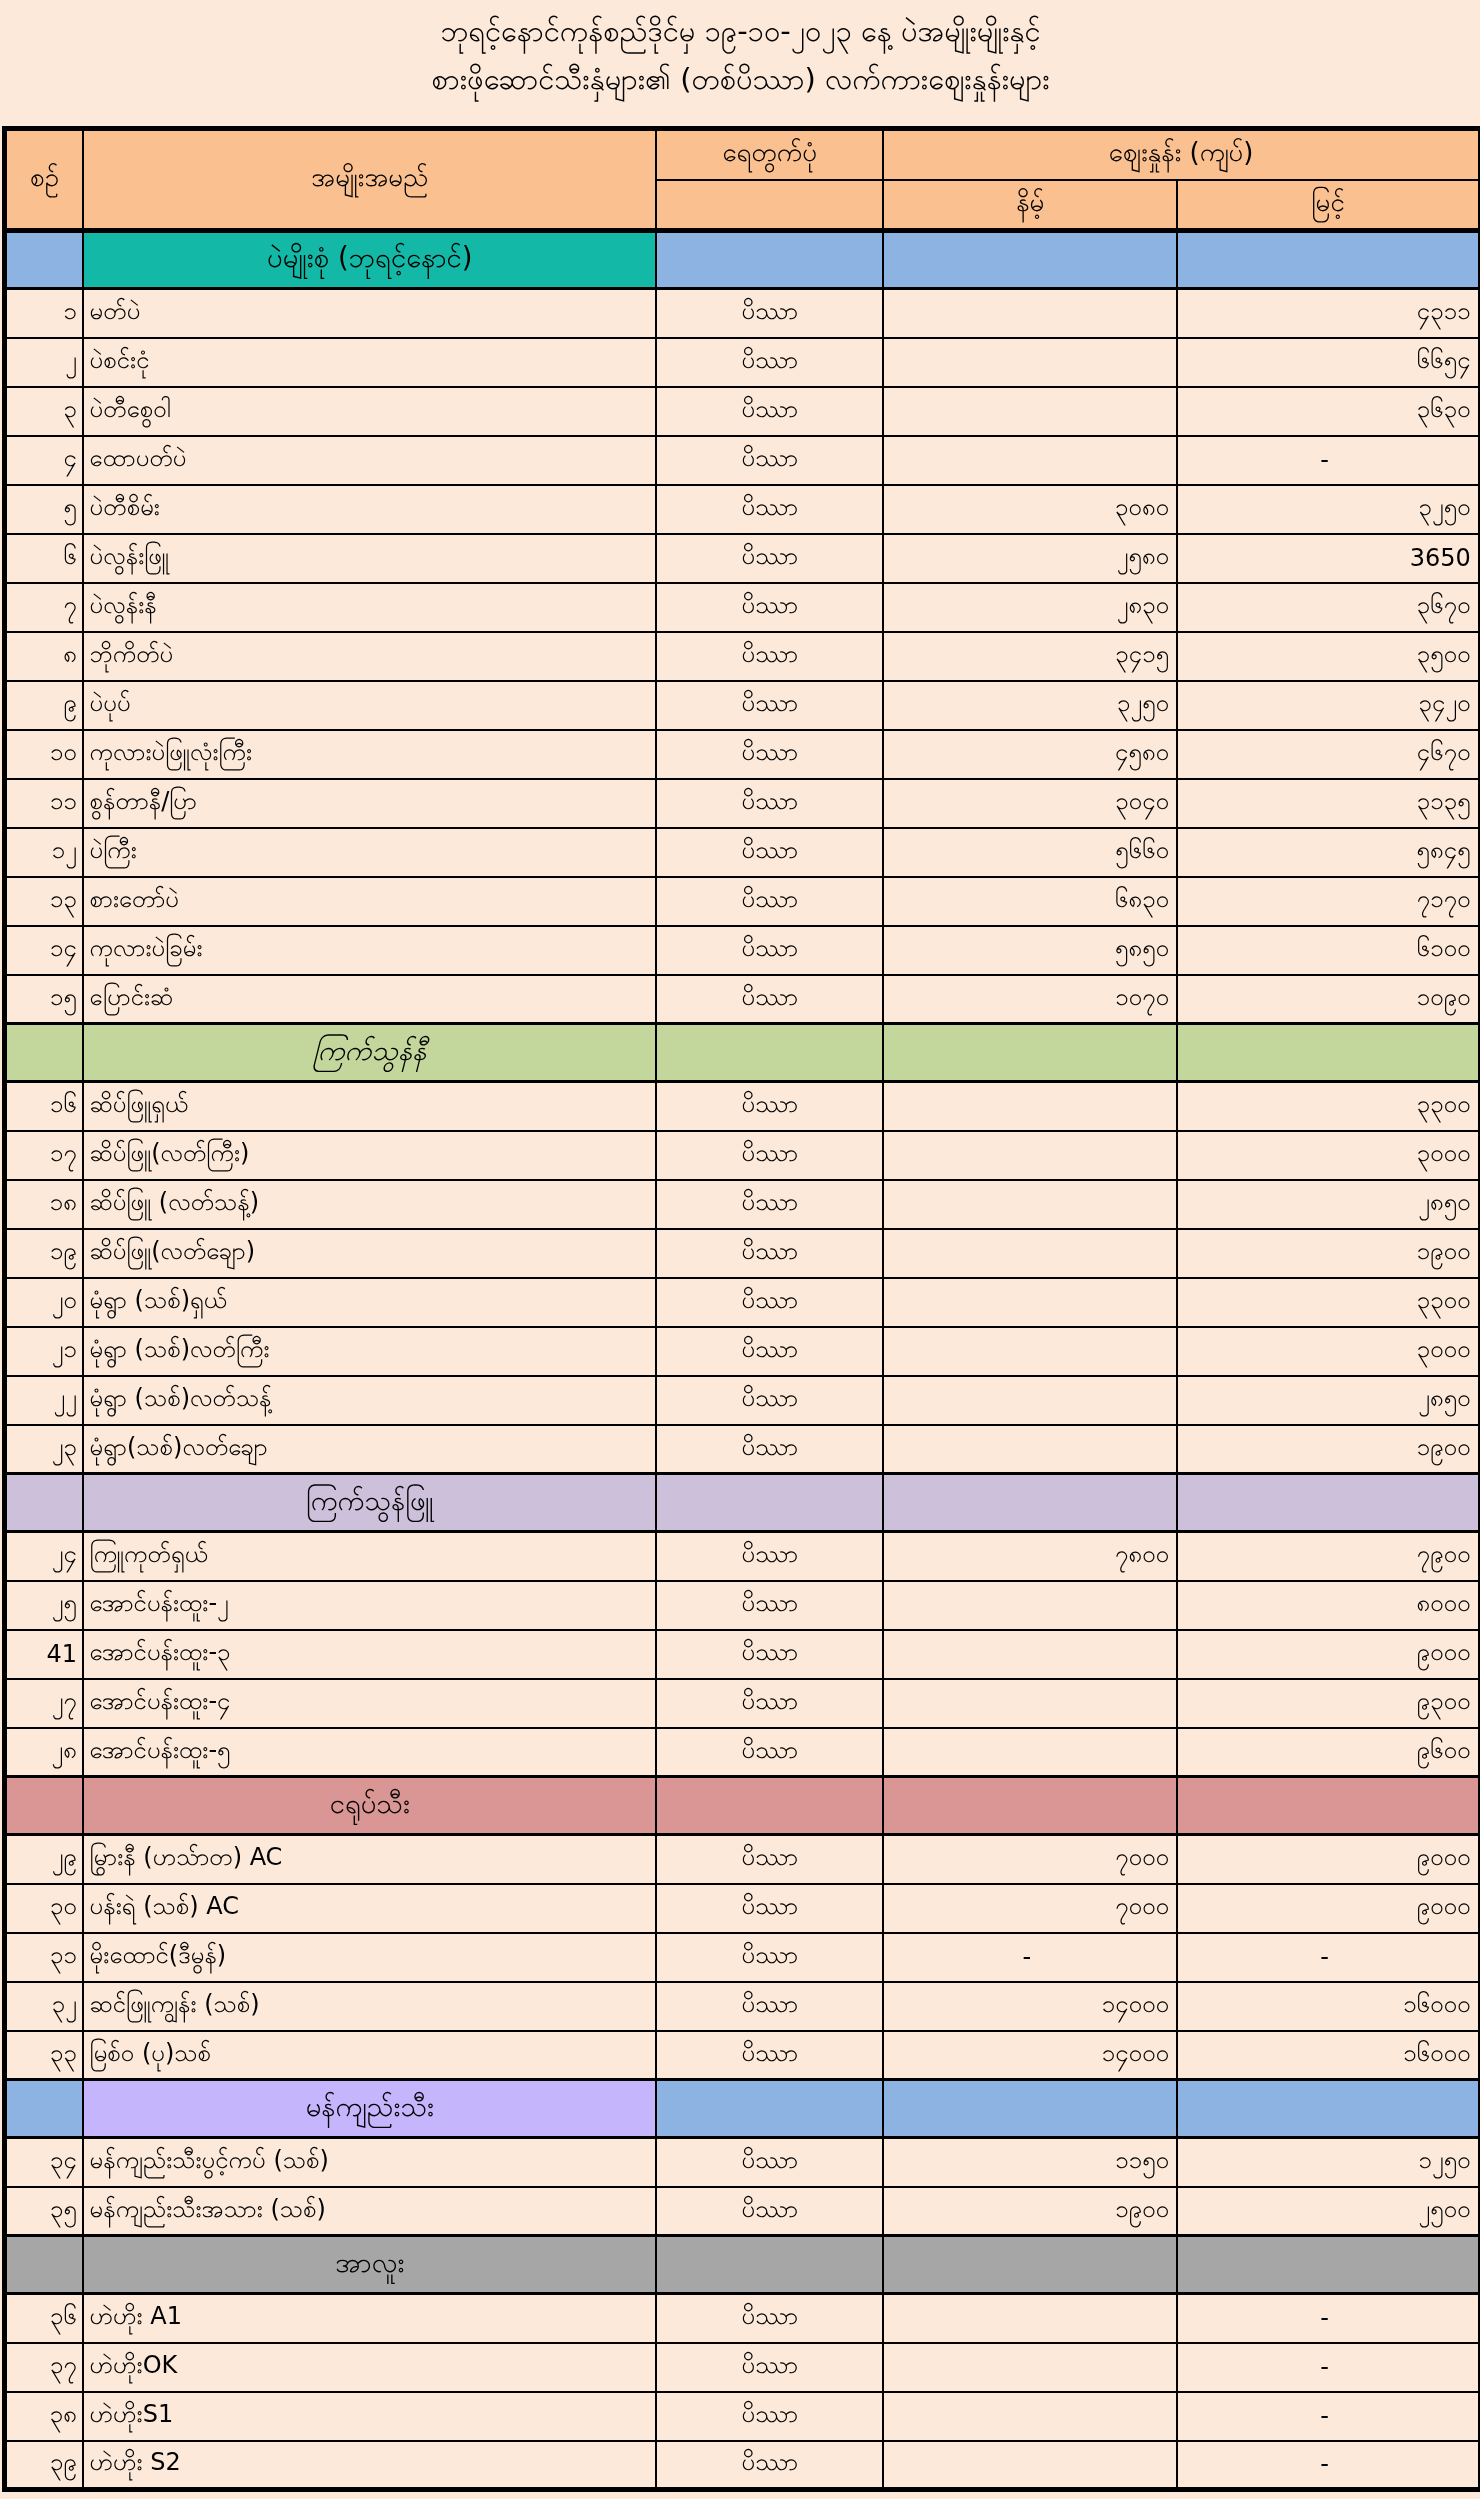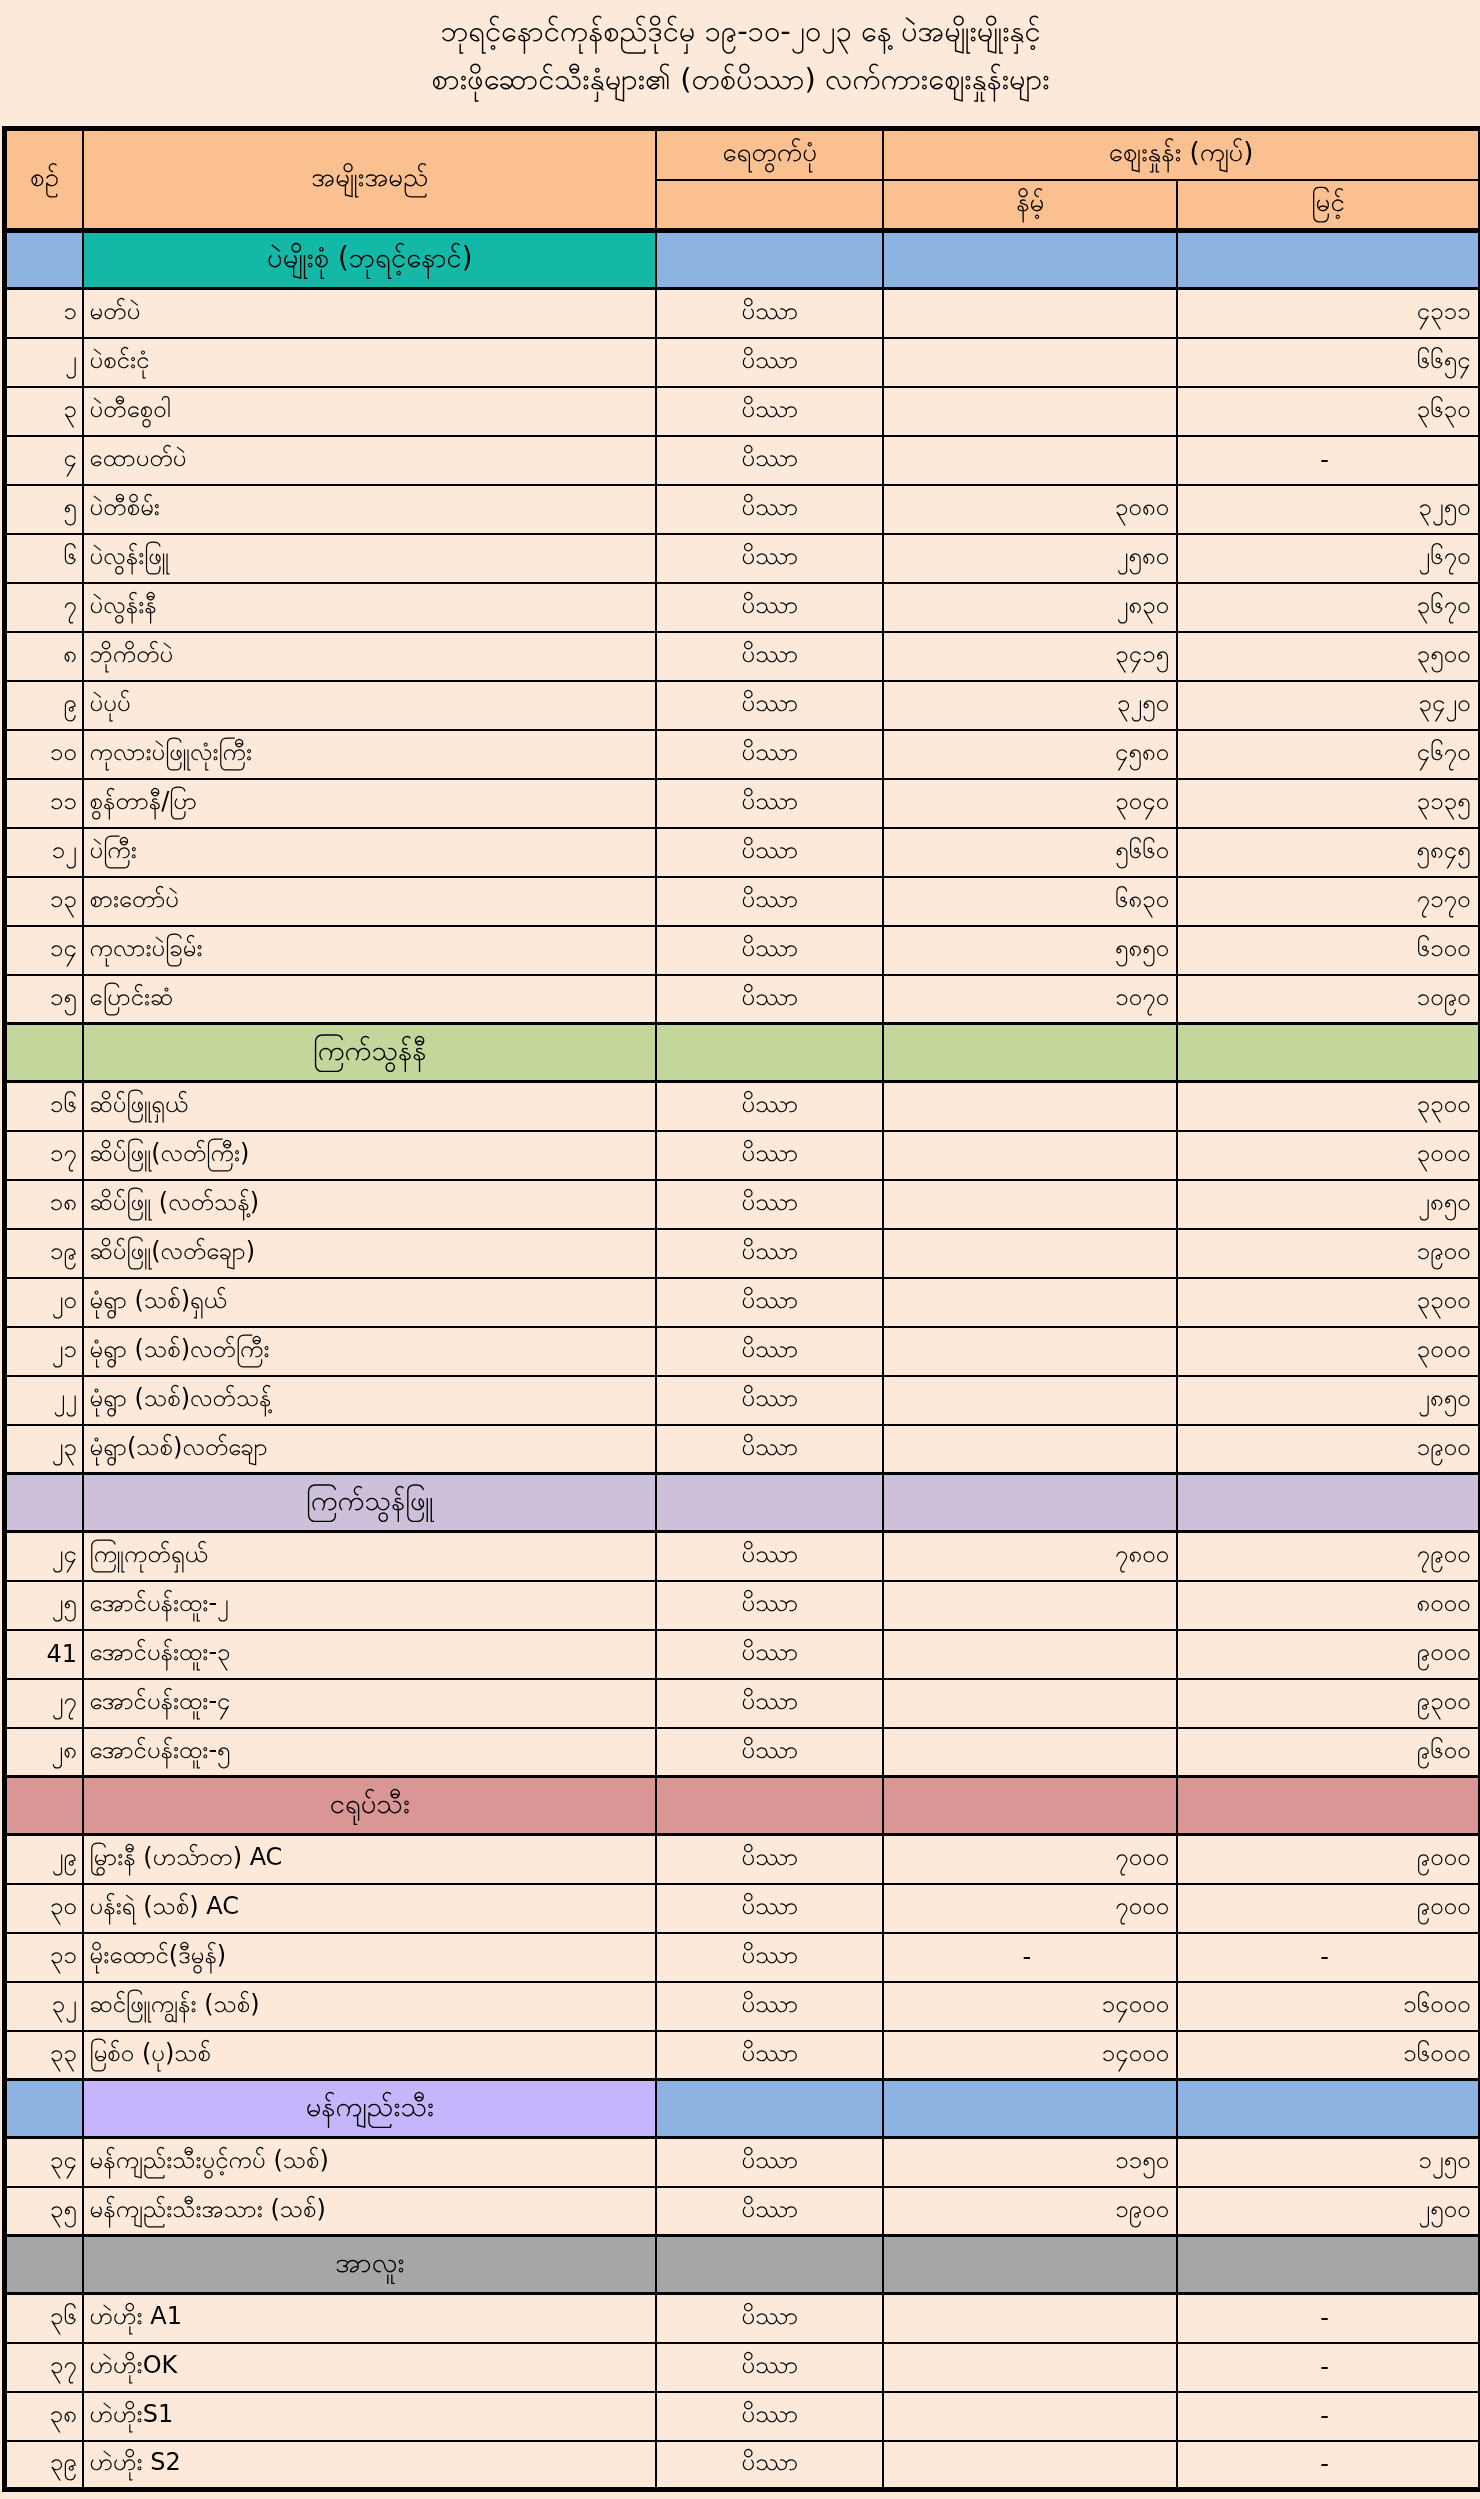--- a/index.html
+++ b/index.html
@@ -99,21 +99,21 @@
         <td class="name">ပဲတီစိမ်း</td>
         <td class="unit">ပိဿာ</td>
         <td class="num">၃၀၈၀</td>
         <td class="num">၃၂၅၀</td>
       </tr>
       <tr class="item">
         <td class="no">၆</td>
         <td class="name">ပဲလွန်းဖြူ</td>
         <td class="unit">ပိဿာ</td>
         <td class="num">၂၅၈၀</td>
-        <td class="num">၂၆၇၀</td>
+        <td class="num">3650</td>
       </tr>
       <tr class="item">
         <td class="no">၇</td>
         <td class="name">ပဲလွန်းနီ</td>
         <td class="unit">ပိဿာ</td>
         <td class="num">၂၈၃၀</td>
         <td class="num">၃၆၇၀</td>
       </tr>
       <tr class="item">
         <td class="no">၈</td>
@@ -166,21 +166,21 @@
       </tr>
       <tr class="item">
         <td class="no">၁၅</td>
         <td class="name">ပြောင်းဆံ</td>
         <td class="unit">ပိဿာ</td>
         <td class="num">၁၀၇၀</td>
         <td class="num">၁၀၉၀</td>
       </tr>
       <tr class="section">
         <td style="background: rgb(195, 214, 155);"></td>
-        <td style="background: rgb(195, 214, 155);">ကြက်သွန်နီ</td>
+        <td style="background: rgb(195, 214, 155); font-style: italic;">ကြက်သွန်နီ</td>
         <td style="background: rgb(195, 214, 155);"></td>
         <td style="background: rgb(195, 214, 155);"></td>
         <td style="background: rgb(195, 214, 155);"></td>
       </tr>
       <tr class="item">
         <td class="no">၁၆</td>
         <td class="name">ဆိပ်ဖြူရှယ်</td>
         <td class="unit">ပိဿာ</td>
         <td class="num"></td>
         <td class="num">၃၃၀၀</td>

